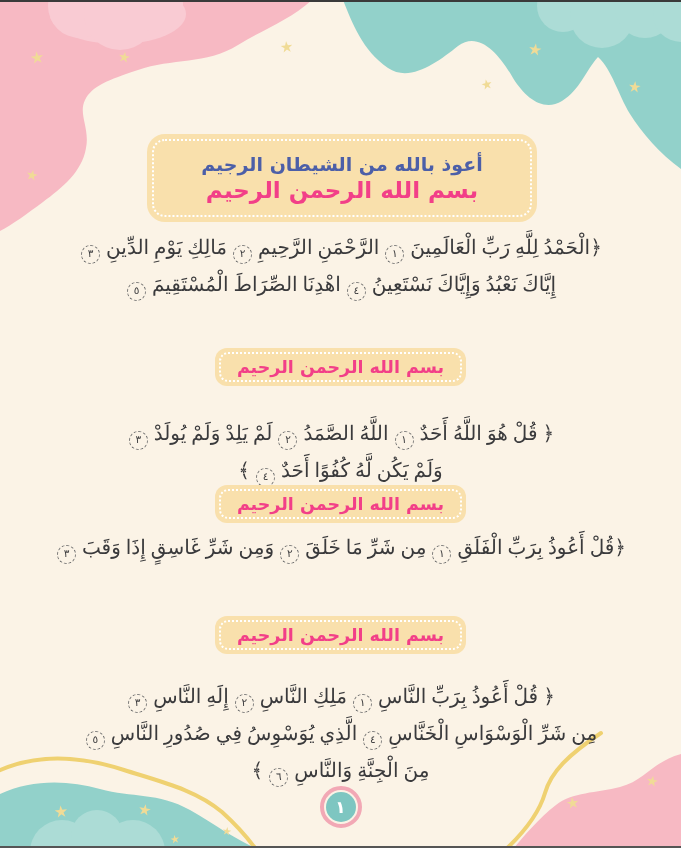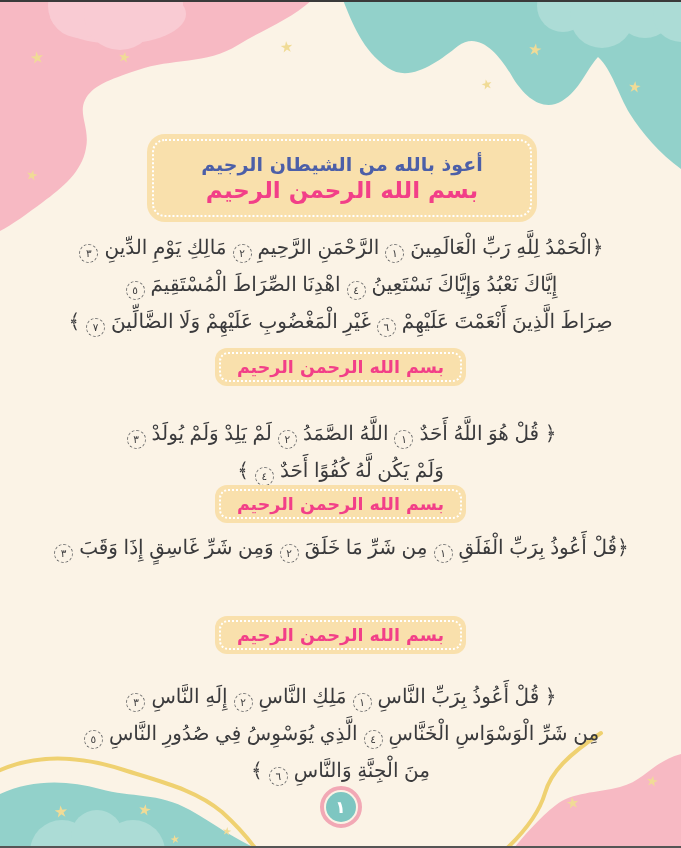--- a/index.html
+++ b/index.html
@@ -39,21 +39,21 @@
     border-radius:13px;display:flex;flex-direction:column;align-items:center;
     justify-content:center;gap:2px;
   }
   .taawwudh{color:var(--header-blue,#4C5FA8);font-size:19px;font-weight:bold;direction:rtl;}
   .header-basmala{color:var(--header-pink,#F23F88);font-size:23px;font-weight:bold;direction:rtl;}
   .quran-block{
     position:absolute;left:0;width:681px;box-sizing:border-box;padding:0 26px;
     text-align:center;direction:rtl;color:var(--text-dark,#3A3A3C);
   }
   .quran-line{
-    font-size:20px;line-height:37px;font-family:Liberation Sans, sans-serif;
+    font-size:20px;line-height:37px;font-family:Liberation Serif, serif;
     white-space:nowrap;
   }
   .quran-line .qtext{padding:0 2px;}
   .verse-num{
     display:inline-flex;align-items:center;justify-content:center;
     width:17px;height:17px;border:1px dashed #6e6e6e;border-radius:50%;
     font-size:10.5px;line-height:1;margin:0 4px;vertical-align:-3px;
     color:var(--text-dark,#3A3A3C);background:transparent;
   }
   .banner{
@@ -135,21 +135,20 @@
     <div class="header-box">
       <div class="dotted-inner">
         <div class="taawwudh">أعوذ بالله من الشيطان الرجيم</div>
         <div class="header-basmala">بسم الله الرحمن الرحيم</div>
       </div>
     </div>
 
     <div class="quran-block" style="top:229px;">
       <div class="quran-line"><span class="qtext">﴿الْحَمْدُ لِلَّهِ رَبِّ الْعَالَمِينَ</span><span class="verse-num">١</span><span class="qtext">الرَّحْمَنِ الرَّحِيمِ</span><span class="verse-num">٢</span><span class="qtext">مَالِكِ يَوْمِ الدِّينِ</span><span class="verse-num">٣</span></div>
       <div class="quran-line"><span class="qtext">إِيَّاكَ نَعْبُدُ وَإِيَّاكَ نَسْتَعِينُ</span><span class="verse-num">٤</span><span class="qtext">اهْدِنَا الصِّرَاطَ الْمُسْتَقِيمَ</span><span class="verse-num">٥</span></div>
-      <div class="quran-line"><span class="qtext">صِرَاطَ الَّذِينَ أَنْعَمْتَ عَلَيْهِمْ</span><span class="verse-num">٦</span><span class="qtext">غَيْرِ الْمَغْضُوبِ عَلَيْهِمْ وَلَا الضَّالِّينَ</span><span class="verse-num">٧</span><span class="qtext">﴾</span></div>
     </div>
 
     <div class="banner" style="top:348px;">
       <div class="banner-inner">
         <div class="banner-dotted">بسم الله الرحمن الرحيم</div>
       </div>
     </div>
 
     <div class="quran-block" style="top:415px;">
       <div class="quran-line"><span class="qtext">﴿ قُلْ هُوَ اللَّهُ أَحَدٌ</span><span class="verse-num">١</span><span class="qtext">اللَّهُ الصَّمَدُ</span><span class="verse-num">٢</span><span class="qtext">لَمْ يَلِدْ وَلَمْ يُولَدْ</span><span class="verse-num">٣</span></div>

